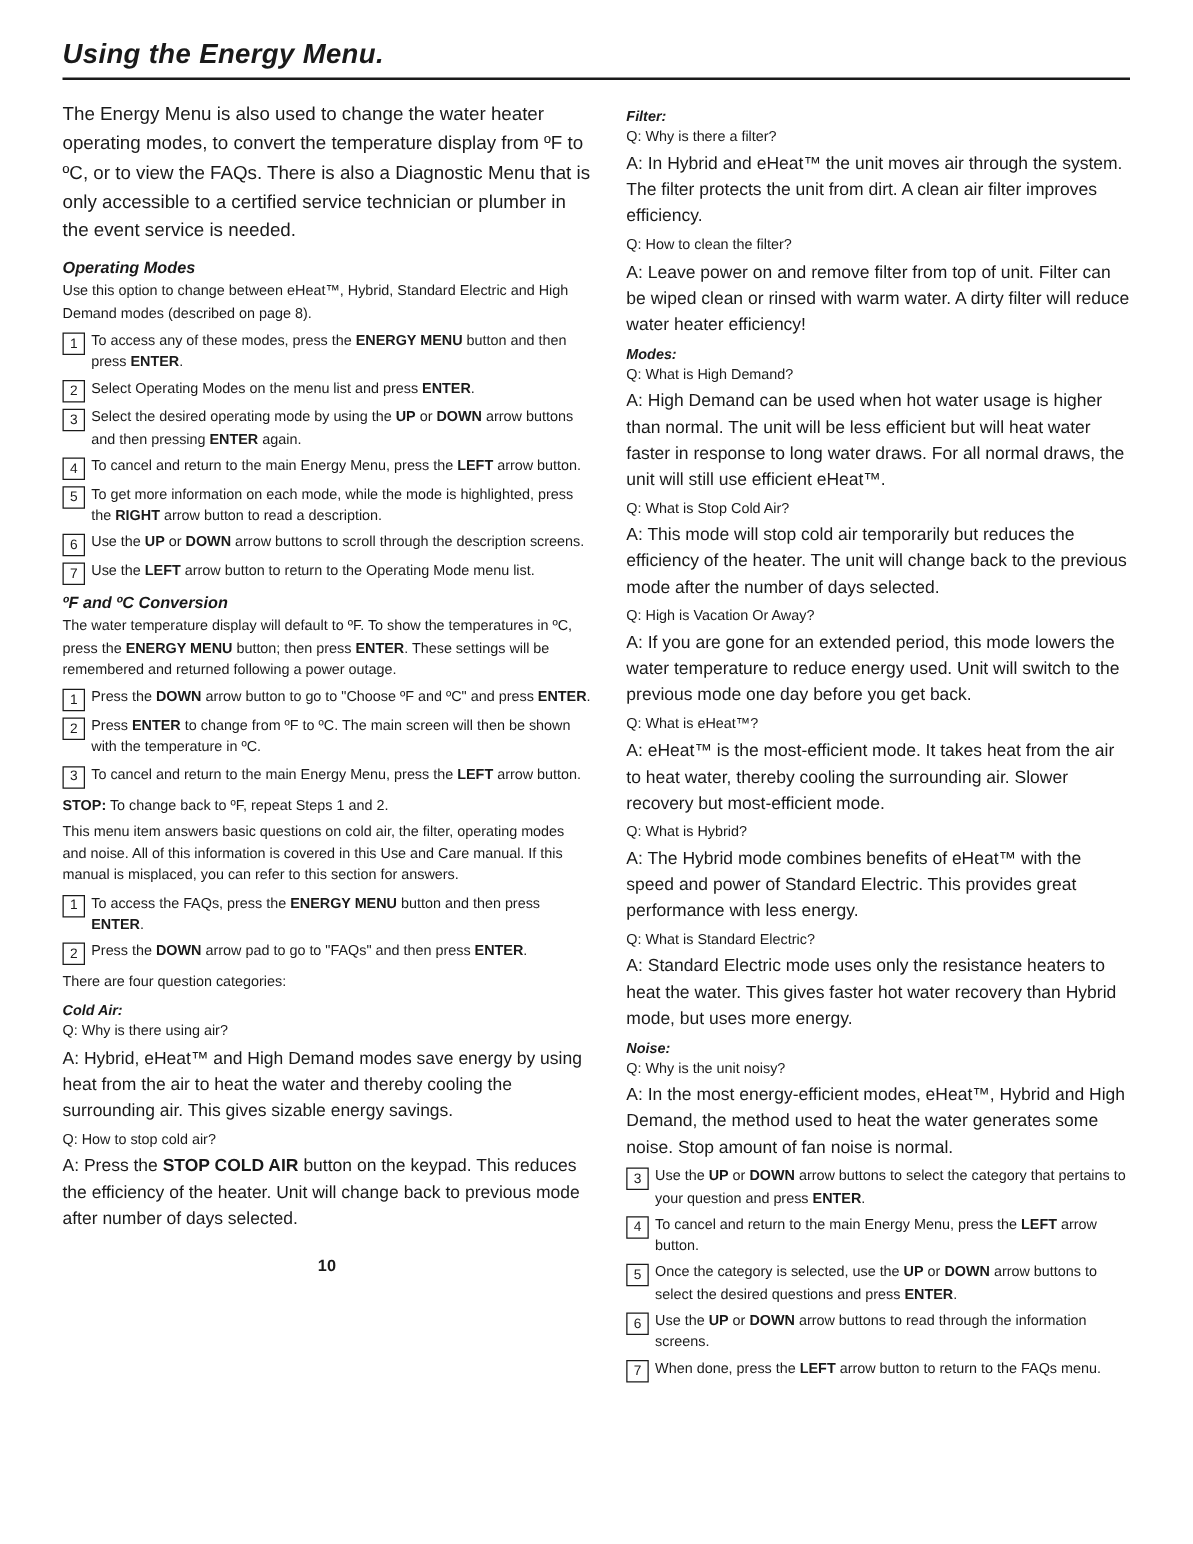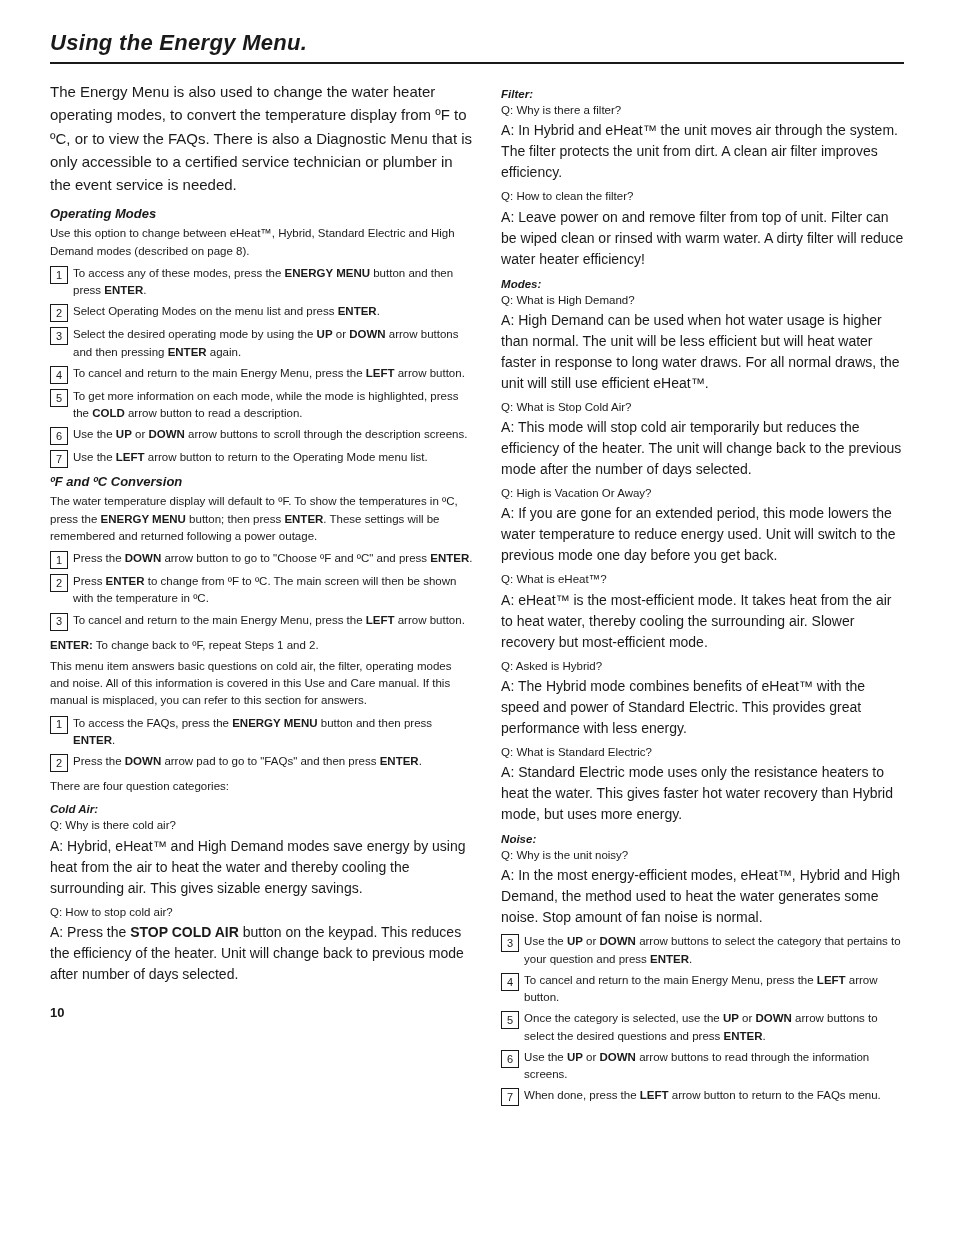--- a/index.html
+++ b/index.html
@@ -105,20 +105,21 @@
       font-weight: bold;
       font-style: italic;
       font-size: 11.5px;
       margin-top: 8px;
       margin-bottom: 2px;
     }
     .page-number {
       font-size: 13px;
       font-weight: bold;
       margin-top: 20px;
+      text-align: center;
     }
     .intro-text {
       font-size: 15px;
       line-height: 1.55;
       margin-bottom: 10px;
     }
   </style>
 </head>
 <body>
 
@@ -146,21 +147,21 @@
           <div class="numbered-item">
             <div class="num-box">3</div>
             <span class="item-text">Select the desired operating mode by using the <b>UP</b> or <b>DOWN</b> arrow buttons and then pressing <b>ENTER</b> again.</span>
           </div>
           <div class="numbered-item">
             <div class="num-box">4</div>
             <span class="item-text">To cancel and return to the main Energy Menu, press the <b>LEFT</b> arrow button.</span>
           </div>
           <div class="numbered-item">
             <div class="num-box">5</div>
-            <span class="item-text">To get more information on each mode, while the mode is highlighted, press the <b>COLD</b> arrow button to read a description.</span>
+            <span class="item-text">To get more information on each mode, while the mode is highlighted, press the <b>RIGHT</b> arrow button to read a description.</span>
           </div>
           <div class="numbered-item">
             <div class="num-box">6</div>
             <span class="item-text">Use the <b>UP</b> or <b>DOWN</b> arrow buttons to scroll through the description screens.</span>
           </div>
           <div class="numbered-item">
             <div class="num-box">7</div>
             <span class="item-text">Use the <b>LEFT</b> arrow button to return to the Operating Mode menu list.</span>
           </div>
         </div>
@@ -176,40 +177,40 @@
           </div>
           <div class="numbered-item">
             <div class="num-box">2</div>
             <span class="item-text">Press <b>ENTER</b> to change from ºF to ºC. The main screen will then be shown with the temperature in ºC.</span>
           </div>
           <div class="numbered-item">
             <div class="num-box">3</div>
             <span class="item-text">To cancel and return to the main Energy Menu, press the <b>LEFT</b> arrow button.</span>
           </div>
         </div>
-        <p class="note"><b>ENTER:</b> To change back to ºF, repeat Steps 1 and 2.</p>
+        <p class="note"><b>STOP:</b> To change back to ºF, repeat Steps 1 and 2.</p>
       </div>
 
       <div class="section">
         <p>This menu item answers basic questions on cold air, the filter, operating modes and noise. All of this information is covered in this Use and Care manual. If this manual is misplaced, you can refer to this section for answers.</p>
         <div class="numbered-list">
           <div class="numbered-item">
             <div class="num-box">1</div>
             <span class="item-text">To access the FAQs, press the <b>ENERGY MENU</b> button and then press <b>ENTER</b>.</span>
           </div>
           <div class="numbered-item">
             <div class="num-box">2</div>
             <span class="item-text">Press the <b>DOWN</b> arrow pad to go to "FAQs" and then press <b>ENTER</b>.</span>
           </div>
         </div>
         <p>There are four question categories:</p>
 
         <div class="qa-section">
           <div class="sub-section-title">Cold Air:</div>
-          <p class="q-line">Q: Why is there cold air?</p>
+          <p class="q-line">Q: Why is there using air?</p>
           <p class="a-line">A: Hybrid, eHeat™ and High Demand modes save energy by using heat from the air to heat the water and thereby cooling the surrounding air. This gives sizable energy savings.</p>
           <p class="q-line">Q: How to stop cold air?</p>
           <p class="a-line">A: Press the <b>STOP COLD AIR</b> button on the keypad. This reduces the efficiency of the heater. Unit will change back to previous mode after number of days selected.</p>
         </div>
       </div>
 
       <div class="page-number">10</div>
     </div>
 
     <div class="col-right">
@@ -225,21 +226,21 @@
       <div class="qa-section">
         <div class="sub-section-title">Modes:</div>
         <p class="q-line">Q: What is High Demand?</p>
         <p class="a-line">A: High Demand can be used when hot water usage is higher than normal. The unit will be less efficient but will heat water faster in response to long water draws. For all normal draws, the unit will still use efficient eHeat™.</p>
         <p class="q-line">Q: What is Stop Cold Air?</p>
         <p class="a-line">A: This mode will stop cold air temporarily but reduces the efficiency of the heater. The unit will change back to the previous mode after the number of days selected.</p>
         <p class="q-line">Q: High is Vacation Or Away?</p>
         <p class="a-line">A: If you are gone for an extended period, this mode lowers the water temperature to reduce energy used. Unit will switch to the previous mode one day before you get back.</p>
         <p class="q-line">Q: What is eHeat™?</p>
         <p class="a-line">A: eHeat™ is the most-efficient mode. It takes heat from the air to heat water, thereby cooling the surrounding air. Slower recovery but most-efficient mode.</p>
-        <p class="q-line">Q: Asked is Hybrid?</p>
+        <p class="q-line">Q: What is Hybrid?</p>
         <p class="a-line">A: The Hybrid mode combines benefits of eHeat™ with the speed and power of Standard Electric. This provides great performance with less energy.</p>
         <p class="q-line">Q: What is Standard Electric?</p>
         <p class="a-line">A: Standard Electric mode uses only the resistance heaters to heat the water. This gives faster hot water recovery than Hybrid mode, but uses more energy.</p>
       </div>
 
       <div class="qa-section">
         <div class="sub-section-title">Noise:</div>
         <p class="q-line">Q: Why is the unit noisy?</p>
         <p class="a-line">A: In the most energy-efficient modes, eHeat™, Hybrid and High Demand, the method used to heat the water generates some noise. Stop amount of fan noise is normal.</p>
 

